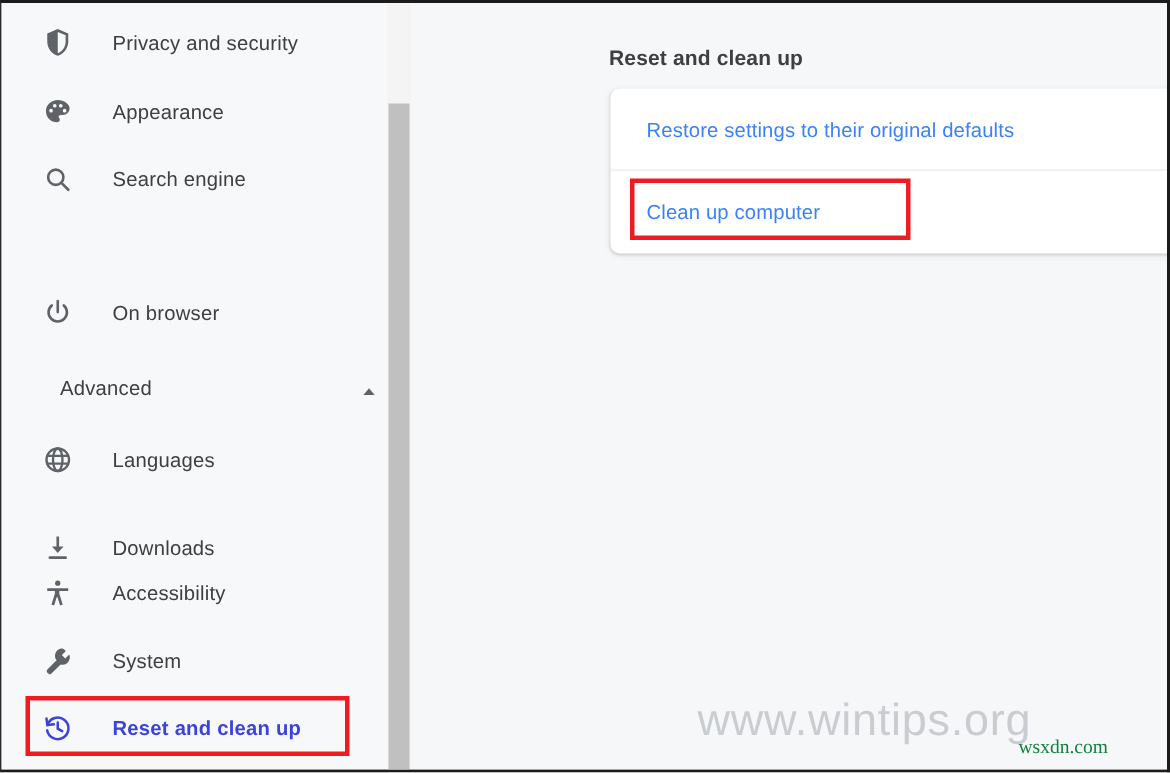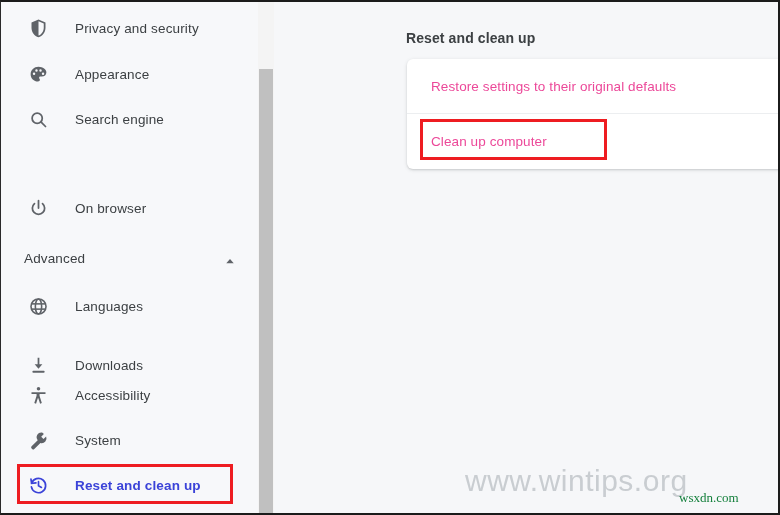--- a/index.html
+++ b/index.html
@@ -61,21 +61,21 @@
   }
   .nav-item.selected .nav-label {
     color: #3b43d8;
     font-weight: bold;
   }
   .nav-item.selected .nav-icon { color: #3b43d8; }
 
   
   #advanced-header {
     position: absolute;
-    left: 0;
+    left: 16px;
     top: 238px;
     width: 297px;
     height: 42px;
     cursor: pointer;
     padding-left: 29px;
   }
   #advanced-label {
     position: absolute;
     left: 23px;
     top: 11px;
@@ -166,21 +166,21 @@
     height: 54px;
     display: flex;
     align-items: center;
     cursor: pointer;
   }
   .card-row + .card-row { border-top: 1px solid #eceef0; }
   .card-row-label {
     position: absolute;
     left: 24px;
     font-size: 13.5px;
-    color: #ec4899;
+    color: #3b82f6;
     letter-spacing: 0.1px;
     white-space: nowrap;
   }
 
   
   #watermark-main {
     position: absolute;
     left: 464px;
     top: 462px;
     font-size: 30px;

